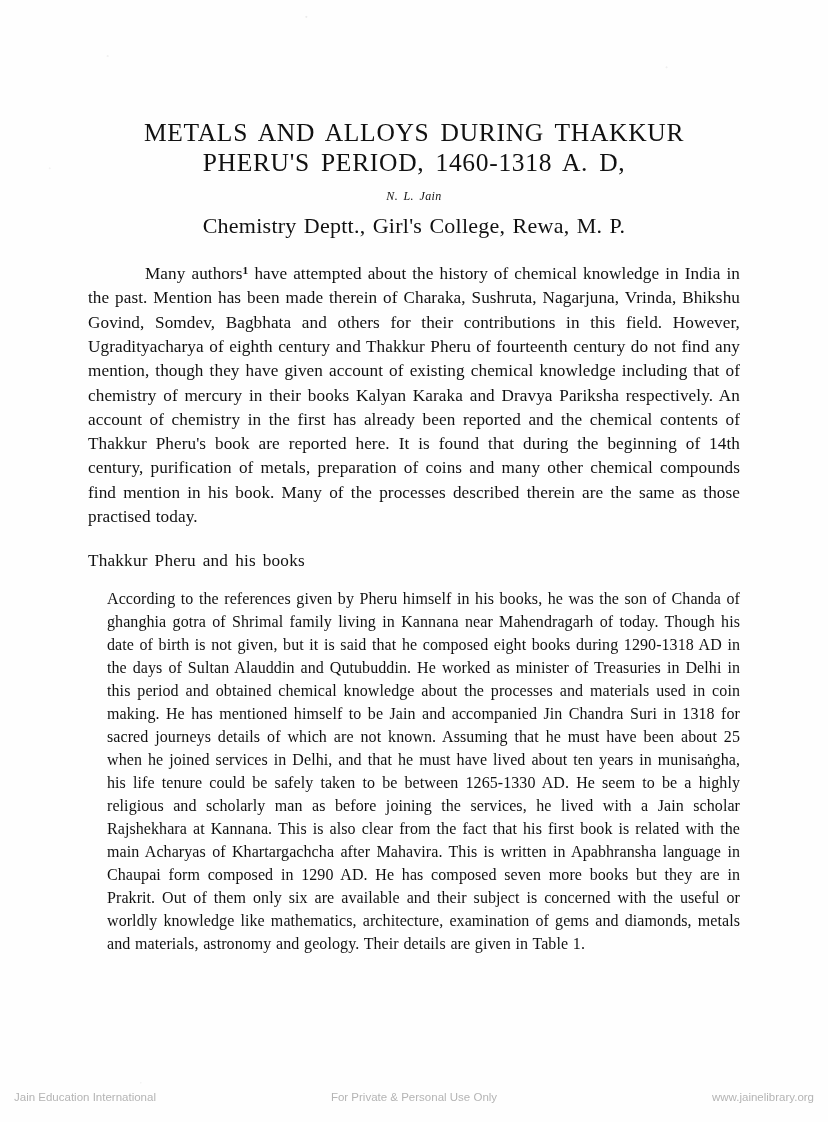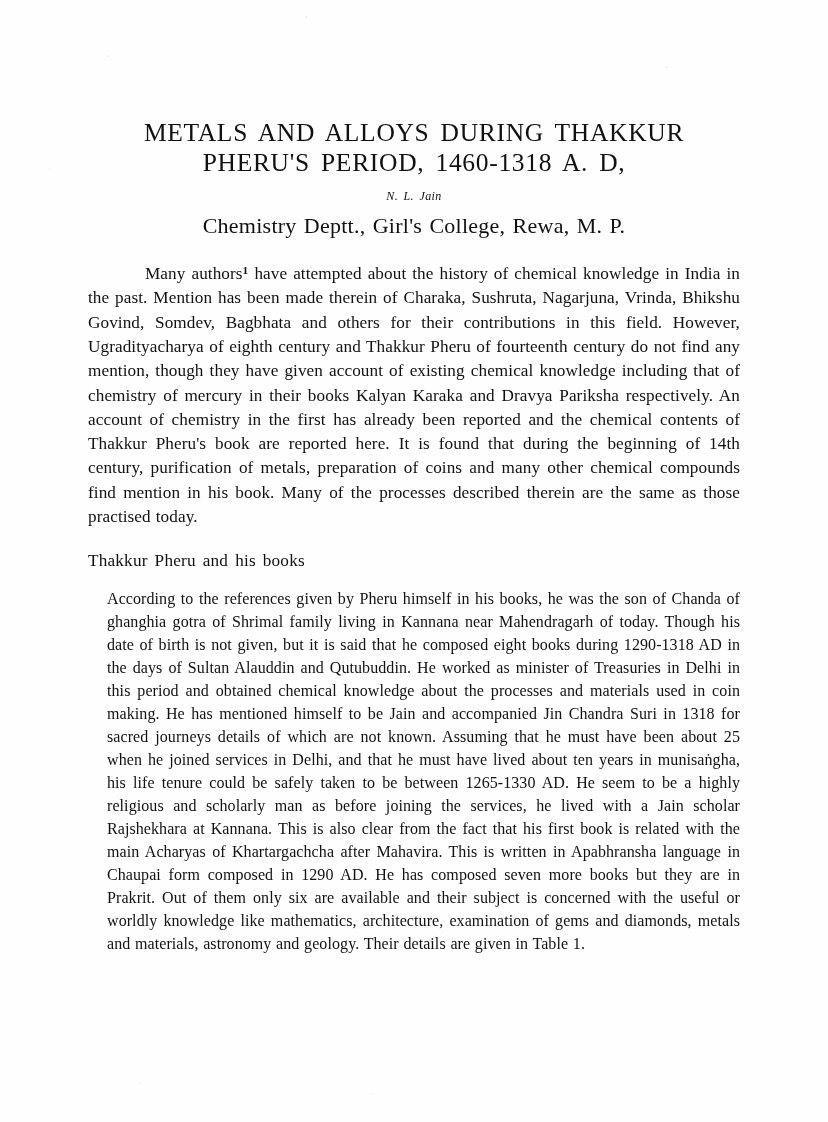--- a/index.html
+++ b/index.html
@@ -184,14 +184,19 @@
     <div class="para-two">
       <p class="indent">According to the references given by Pheru  himself in his books,  he was the son of Chanda of ghanghia gotra of Shrimal family living in  Kannana near Mahendragarh of  today.  Though  his date of  birth  is  not  given,  but  it is said that he composed eight  books  during  1290-1318  AD in  the days of  Sultan Alauddin and Qutubuddin. He worked as minister of Treasuries  in Delhi in this period and obtained chemical knowledge  about the  processes  and materials  used  in coin  making. He has mentioned himself to be  Jain and  accompanied  Jin Chandra  Suri in 1318 for sacred journeys details of  which are  not  known.  Assuming that  he must have been about 25 when he joined services in Delhi, and  that he must  have lived about ten years in munisaṅgha, his life  tenure could  be safely  taken to be between 1265-1330 AD.  He seem to  be a highly  religious and  scholarly  man as  before joining the services, he  lived with a  Jain  scholar  Rajshekhara at Kannana.  This  is  also clear from the fact that his first book is related with the main Acharyas of  Khartargachcha after  Mahavira.  This is  written in  Apabhransha  language in  Chaupai form composed in  1290 AD.  He has  composed  seven more books  but they are in Prakrit.  Out of them  only six are  available  and  their  subject is  concerned with the useful or worldly knowledge like mathematics, architecture, examination of gems and diamonds, metals and  materials, astronomy  and  geology.  Their details are given in Table 1.</p>
     </div>
 
     <div class="page-number">
       <span class="dash-l"></span><span></span><span class="dash-r"></span>
     </div>
 
   </div>
 
+  <div class="footer">
+    <span class="f-left">Jain Education International</span>
+    <span class="f-center">For Private &amp; Personal Use Only</span>
+    <span class="f-right">www.jainelibrary.org</span>
+  </div>
 
 </div>
 
 </body></html>

